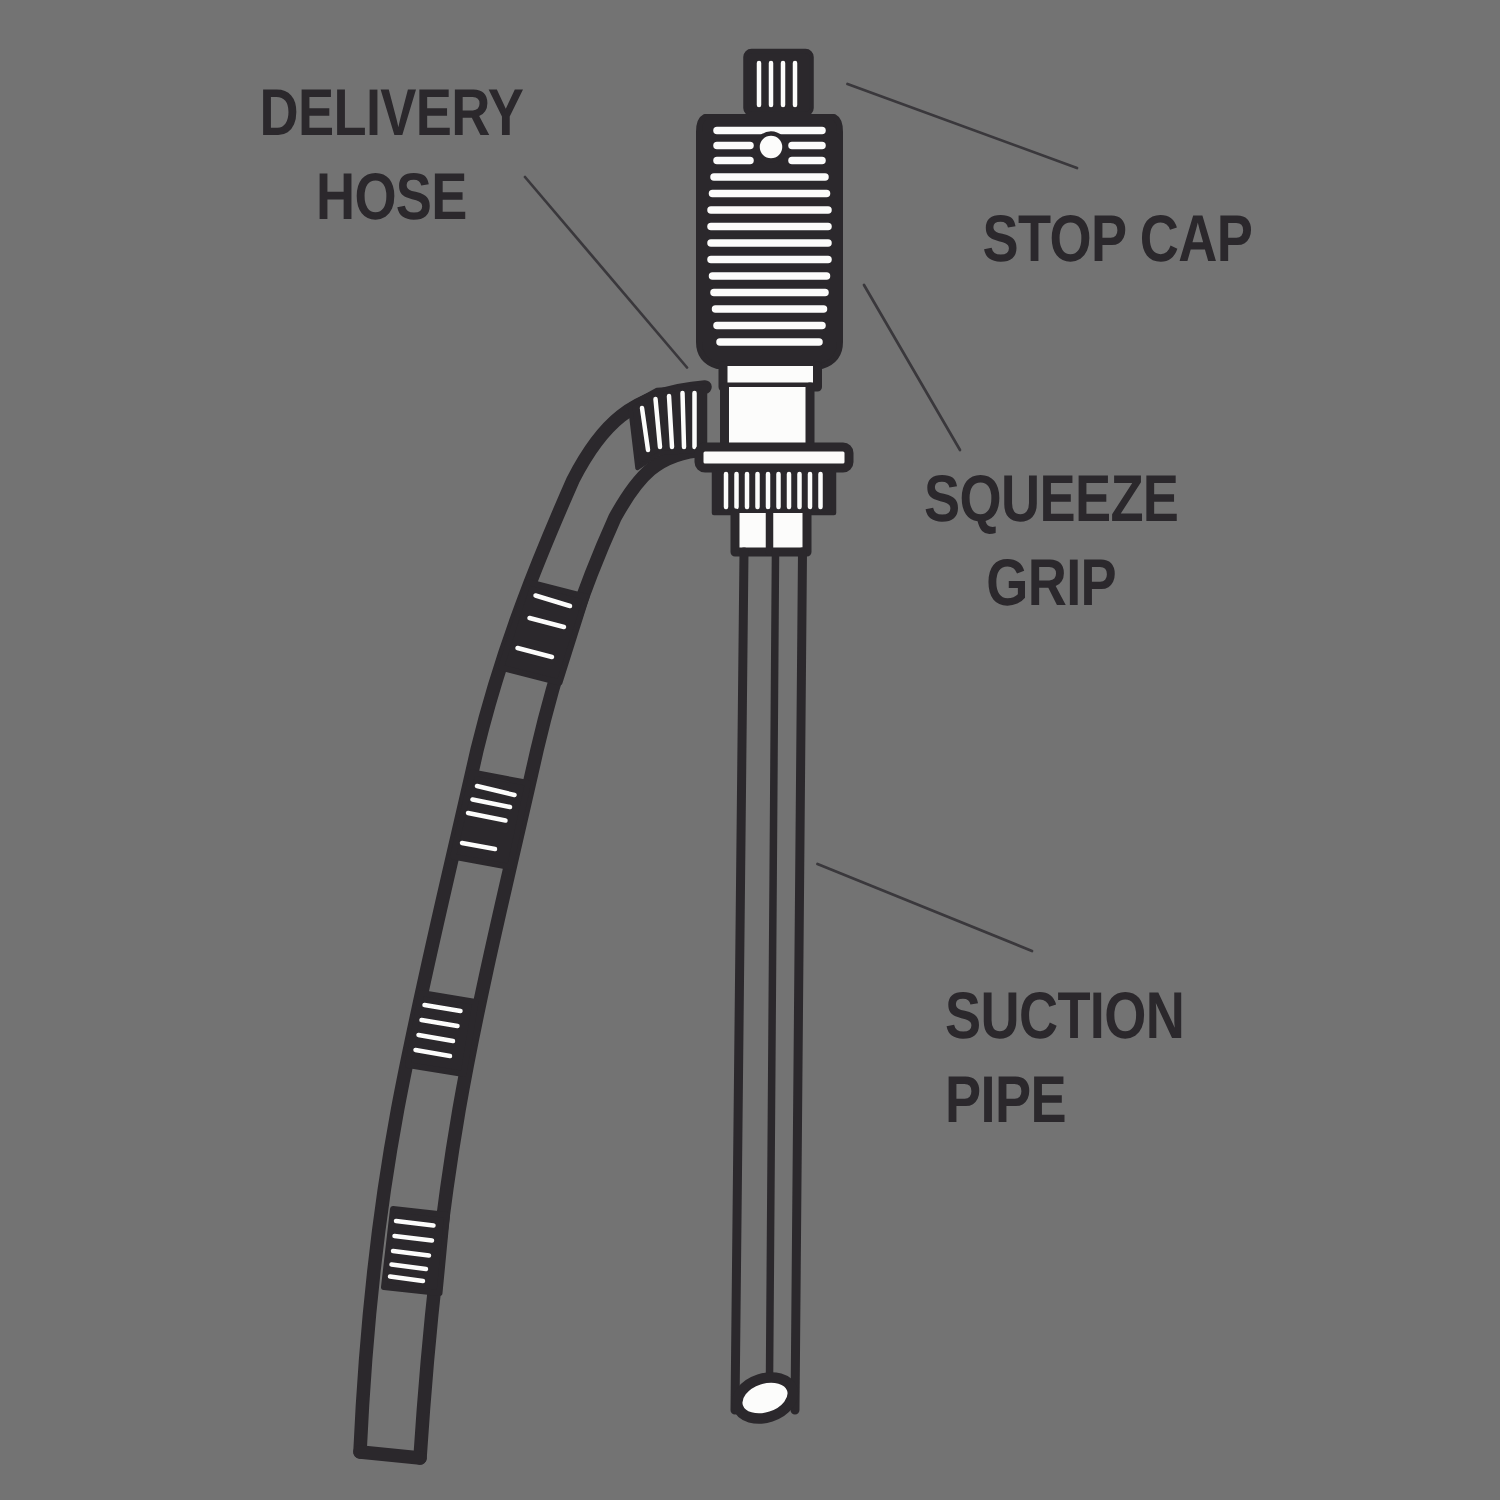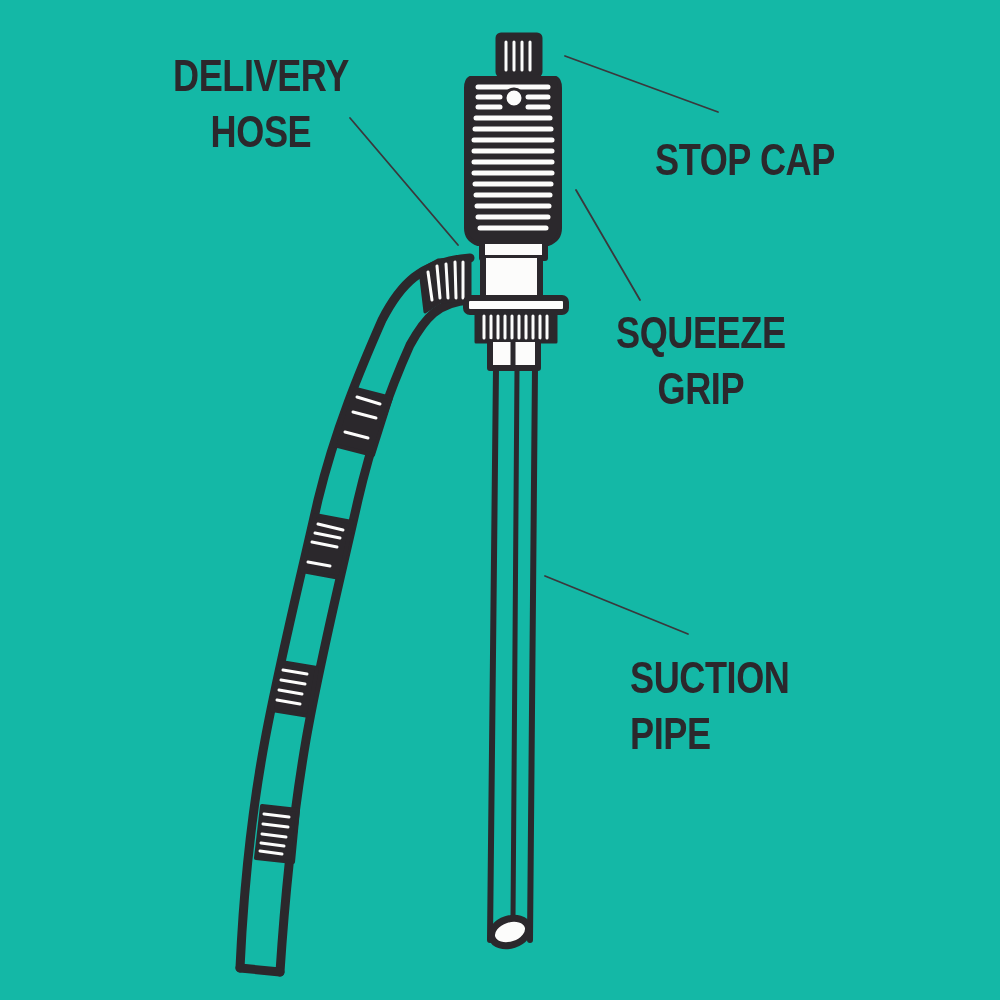--- a/index.html
+++ b/index.html
@@ -1,17 +1,17 @@
 <!DOCTYPE html>
 <html><head>
   <meta charset="utf-8">
   <style>
     html, body { margin: 0; padding: 0; background: #fdfdfd; }
     body { width: 1000px; height: 1000px; overflow: hidden; position: relative; }
-    #stage { position: absolute; left: 0; top: 0; width: 1000px; height: 1000px; background: #14b8a6; }
+    #stage { position: absolute; left: 0; top: 0; width: 1000px; height: 1000px; background: #737373; }
     svg#diagram { position: absolute; left: 0; top: 0; }
     .label {
       position: absolute;
       font-family: "Liberation Sans", sans-serif;
       font-weight: bold;
       color: #2b282c;
       font-size: 44px;
       line-height: 56px;
       letter-spacing: -0.5px;
       transform: scaleX(0.82);

